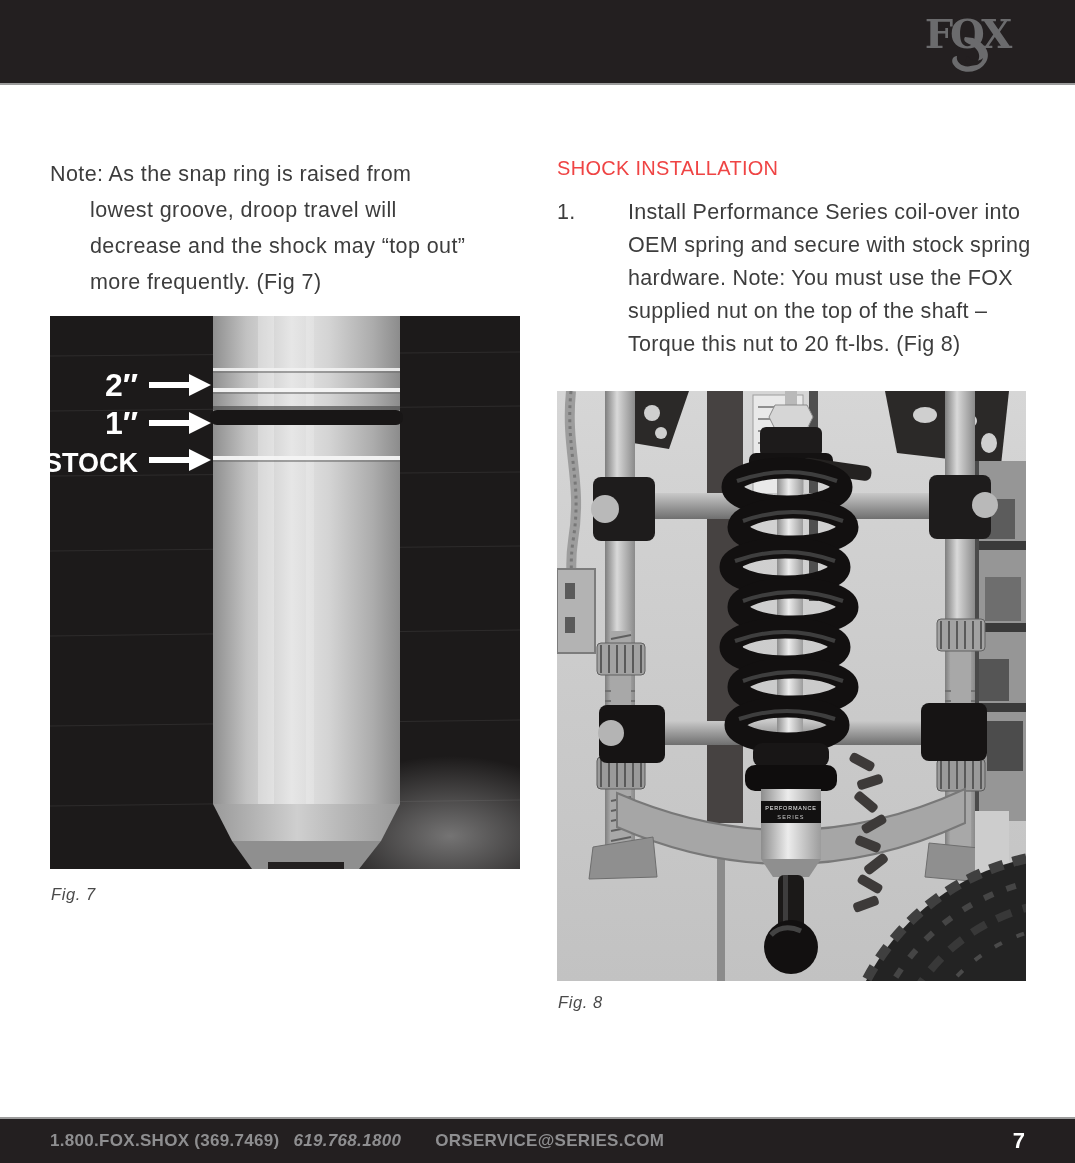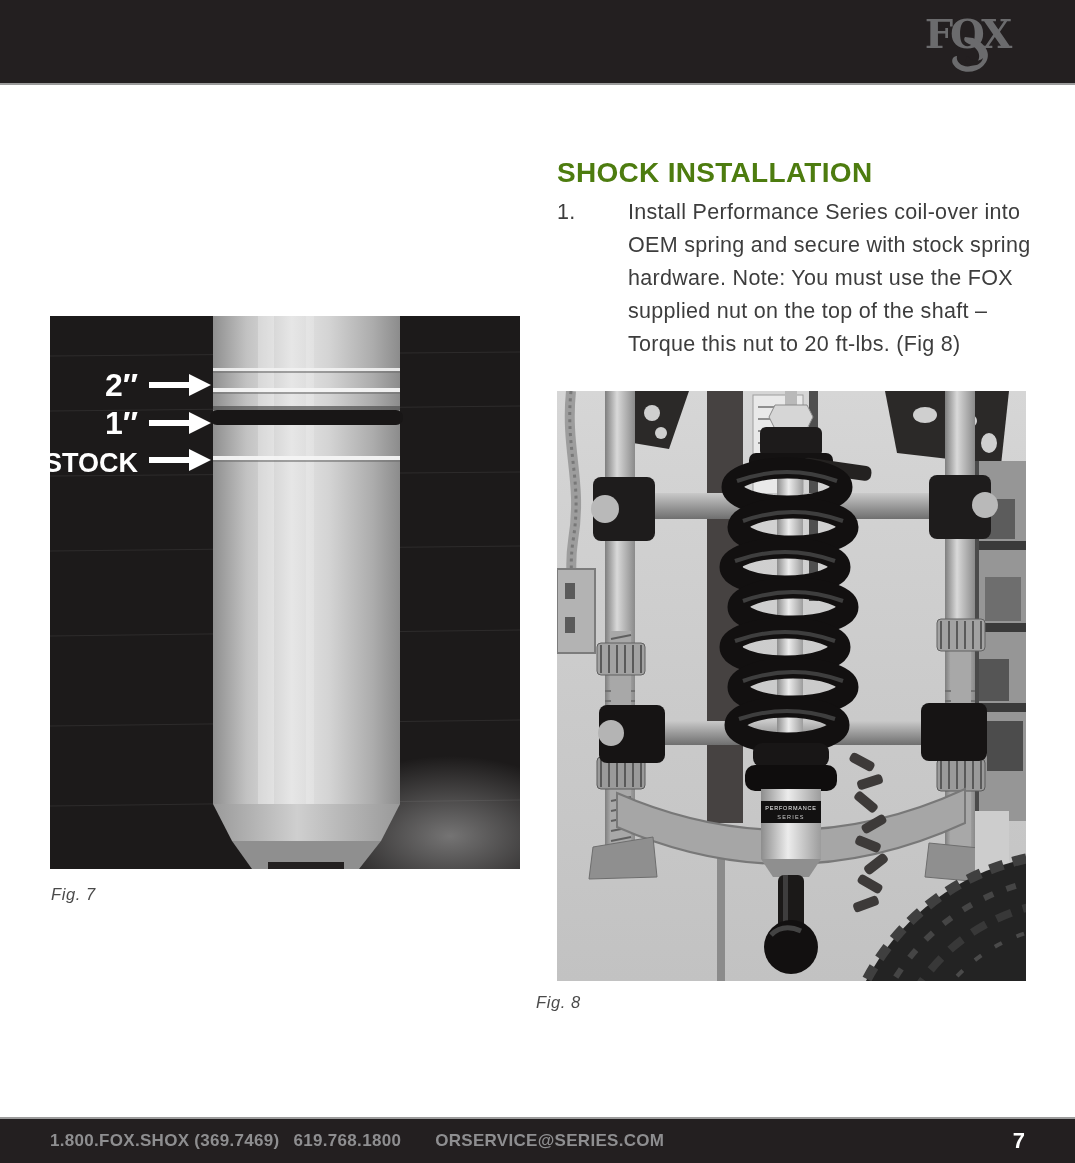--- a/index.html
+++ b/index.html
@@ -16,56 +16,60 @@
   .note-para { position:absolute; left:50px; top:156px; width:478px;
     font-size:21.5px; line-height:36px; color:#3d3d3d; letter-spacing:0.4px;
     white-space:pre-line; padding-left:40px; text-indent:-40px; }
 
   .fig7-wrap { position:absolute; left:50px; top:316px; width:470px; height:553px; }
   .fig-caption { font-size:16.5px; color:#4a4a4a; letter-spacing:0.6px;font-style:italic; }
   .fig7-caption { position:absolute; left:51px; top:885px; }
 
   
   .section-heading { position:absolute; left:557px; top:157px;
-    font-size:28px; font-weight:bold; color:#4d7c0f; letter-spacing:0.3px; }
+    font-size:20px; font-weight:normal; color:#ef4444; letter-spacing:0.3px; }
   .step1 { position:absolute; left:557px; top:196px; width:478px; display:flex; }
   .step-number { width:39px; flex:0 0 39px; font-size:21.5px; line-height:33px;
     color:#3d3d3d; letter-spacing:0.4px; }
   .step-text { flex:1; font-size:21.5px; line-height:33px; color:#3d3d3d;
     letter-spacing:0.3px; white-space:pre-line;margin-left:32px; }
 
   .fig8-wrap { position:absolute; left:557px; top:391px; width:469px; height:590px; }
-  .fig8-caption { position:absolute; left:536px; top:993px; }
+  .fig8-caption { position:absolute; left:558px; top:993px; }
 
   
   .footer-bar { position:absolute; left:0; bottom:0; width:1075px; height:46px;
     background:#231f20; border-top:2px solid #9b9b9b;
     display:flex; align-items:center; padding:0 50px;margin-top:20px; }
   .footer-contacts { display:flex; align-items:center; color:#8e8e90;
     font-weight:bold; font-size:17px; letter-spacing:0.3px; }
   .footer-phone1 { margin-right:14px; }
-  .footer-phone2 { margin-right:34px; }
+  .footer-phone2 { margin-right:34px;font-style:italic; }
   .footer-page { margin-left:auto; color:#ffffff; font-weight:bold; font-size:22px; }
 
   svg { display:block; }
 </style>
 </head>
 <body>
 
 <div class="page">
 
   <div class="header-bar">
     <svg class="fox-logo" viewBox="0 0 100 66">
       <text x="50" y="36" text-anchor="middle" font-family="DejaVu Serif, serif" font-weight="bold" font-size="40" fill="#6b6b6d" letter-spacing="-3">FOX</text>
       <path fill="#6b6b6d" d="M56 26 C70 32 76 44 66 54 C58 62 42 62 36 52 C34 48 36 44 40 44
                C38 52 50 58 58 52 C66 46 62 36 52 32 C48 30 46 28 48 25 Z"></path>
       <path fill="#231f20" d="M50 44 C56 50 62 50 66 46 C64 54 54 56 48 50 Z"></path>
     </svg>
   </div>
 
+  <div class="note-para">Note: As the snap ring is raised from
+lowest groove, droop travel will
+decrease and the shock may “top out”
+more frequently. (Fig 7)</div>
 
   <div class="fig7-wrap">
     <svg width="470" height="553" viewBox="0 0 470 553">
       <defs>
         <linearGradient id="cyl" x1="0" y1="0" x2="1" y2="0">
           <stop offset="0" stop-color="#8f8f8f"></stop>
           <stop offset="0.18" stop-color="#c2c2c2"></stop>
           <stop offset="0.42" stop-color="#e6e6e6"></stop>
           <stop offset="0.62" stop-color="#d4d4d4"></stop>
           <stop offset="0.85" stop-color="#adadad"></stop>

